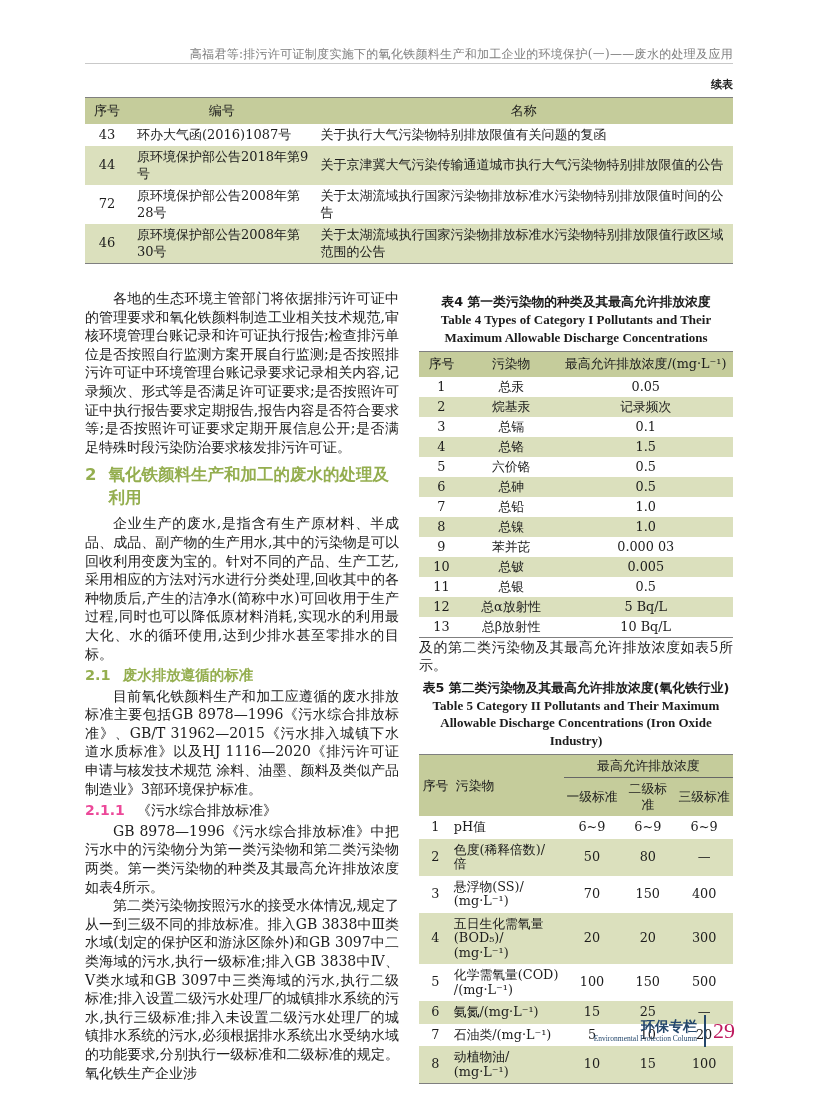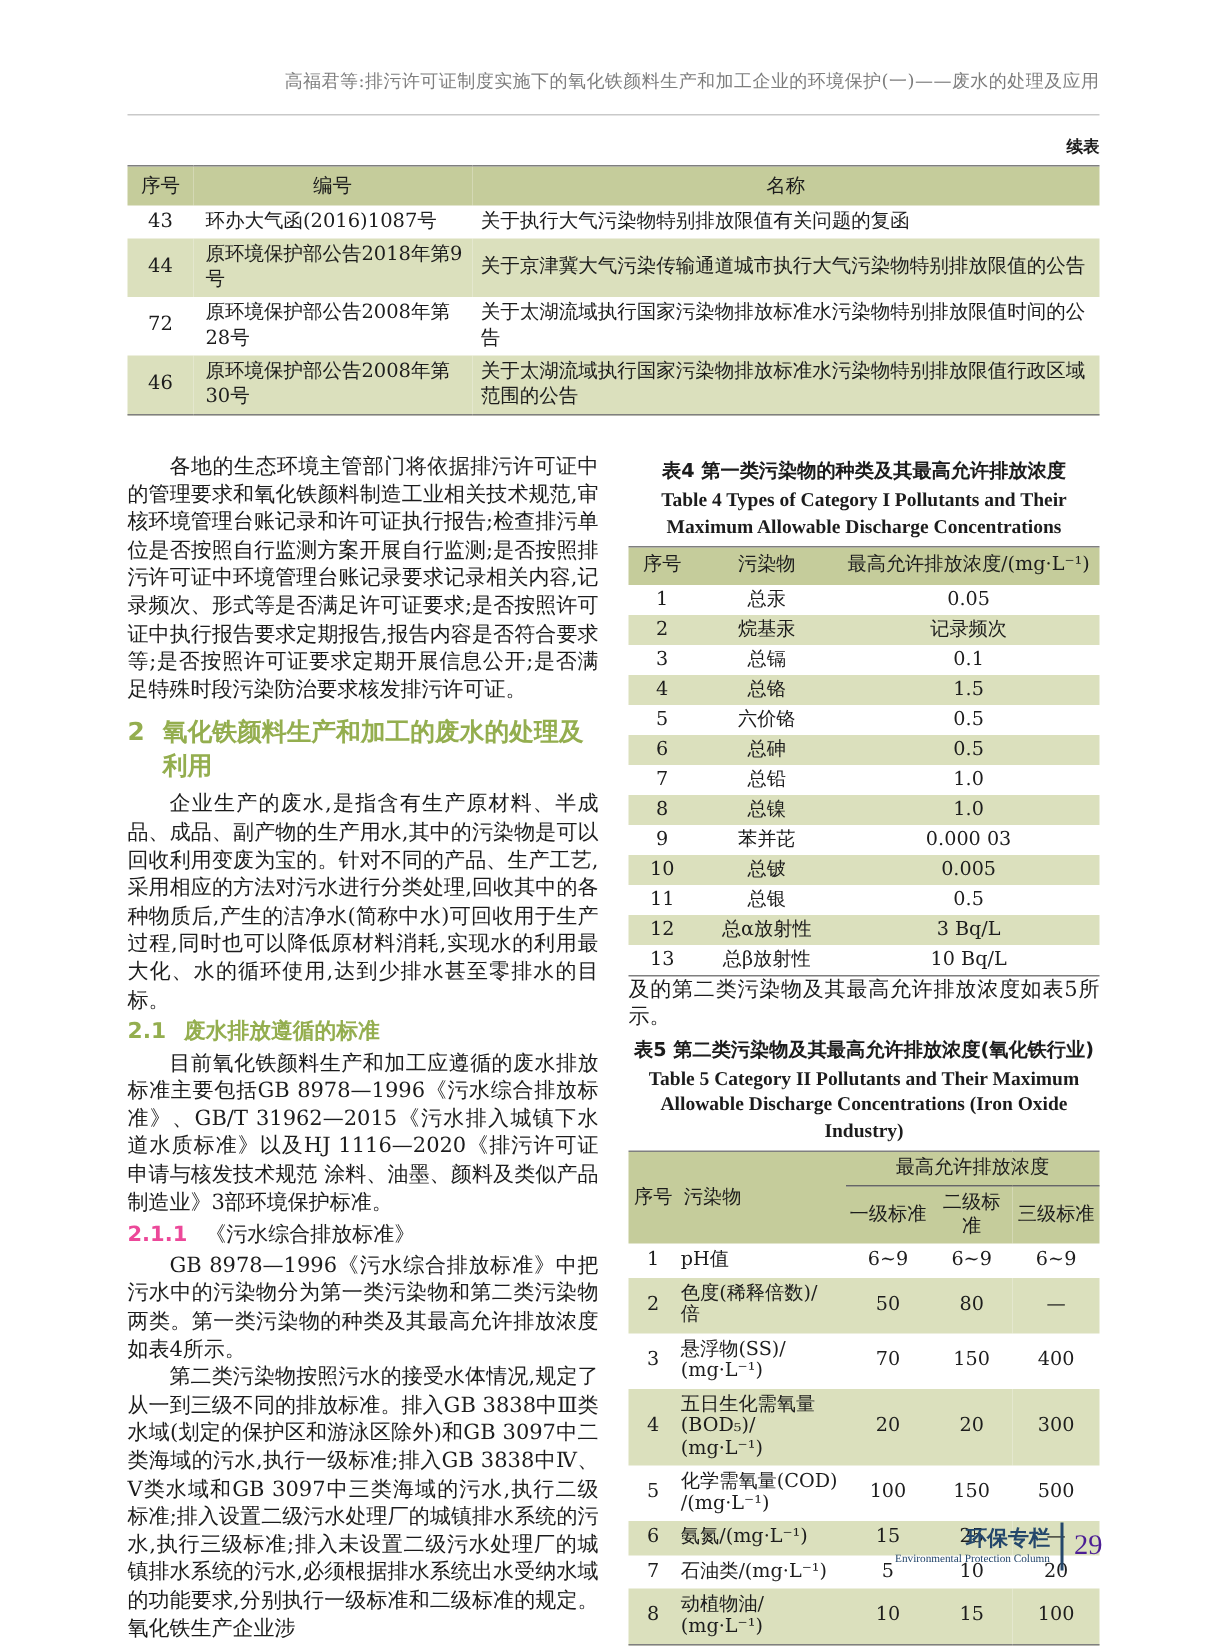--- a/index.html
+++ b/index.html
@@ -6,21 +6,21 @@
   html,body { margin:0; padding:0; background:#ffffff; }
   .page {
     position:relative; width:816px; height:1099px; background:#ffffff;
     font-family:"DejaVu Serif", serif; color:#1c1c1c; overflow:hidden;
   }
   .content { width:650px; margin:0 auto; padding-left:2px; }
 
   
   .running-head {
     margin-top:46px; text-align:right; font-size:12px; color:#7e7e7e;
-    padding-bottom:13px; border-bottom:1px solid #c9c9c9; letter-spacing:.3px;
+    border-bottom:1px solid #c9c9c9; letter-spacing:.3px;
   }
   .cont-label { text-align:right; font-weight:bold; font-size:11px; margin:13px 0 5px 0; font-family:"DejaVu Sans",sans-serif;}
 
   
   table { border-collapse:collapse; }
   .booktab { width:100%; border-top:1.5px solid #7f7f7f; border-bottom:1.5px solid #7f7f7f; }
   .booktab th { background:#c5cc9b; font-weight:normal; }
   .booktab tbody tr:nth-child(even) td { background:#dbe0bd; }
 
   
@@ -67,21 +67,21 @@
   .t5 td.c-val { text-align:center; }
 
   .bridge { margin:10px 0 4px 0; }
 
   
   .footer { position:absolute; right:81px; bottom:52px; display:flex; align-items:center; }
   .f-txt { text-align:right; color:#24476b; margin-right:7px; }
   .f-cn { font-family:"DejaVu Sans",sans-serif; font-weight:bold; font-size:14px; line-height:16px; }
   .f-en { font-family:"Liberation Serif",serif; font-size:7.5px; line-height:10px; }
   .f-bar { width:2px; height:32px; background:#24476b; margin-right:7px; }
-  .f-num { font-family:"Liberation Serif",serif; font-size:19px; color:#4c1d95; }
+  .f-num { font-family:"Liberation Serif",serif; font-size:22px; color:#be185d; }
 </style>
 </head>
 <body>
 
 <div class="page">
   <div class="content">
 
     <div class="running-head">高福君等:排污许可证制度实施下的氧化铁颜料生产和加工企业的环境保护(一)——废水的处理及应用</div>
 
     <div class="cont-label">续表</div>
@@ -222,21 +222,21 @@
                 <td>0.005</td>
               </tr>
             <tr>
                 <td>11</td>
                 <td>总银</td>
                 <td>0.5</td>
               </tr>
             <tr>
                 <td>12</td>
                 <td>总α放射性</td>
-                <td>3 Bq/L</td>
+                <td>5 Bq/L</td>
               </tr>
             <tr>
                 <td>13</td>
                 <td>总β放射性</td>
                 <td>10 Bq/L</td>
               </tr>
           </tbody>
         </table>
 
         <p class="noindent bridge">及的第二类污染物及其最高允许排放浓度如表5所示。</p>

